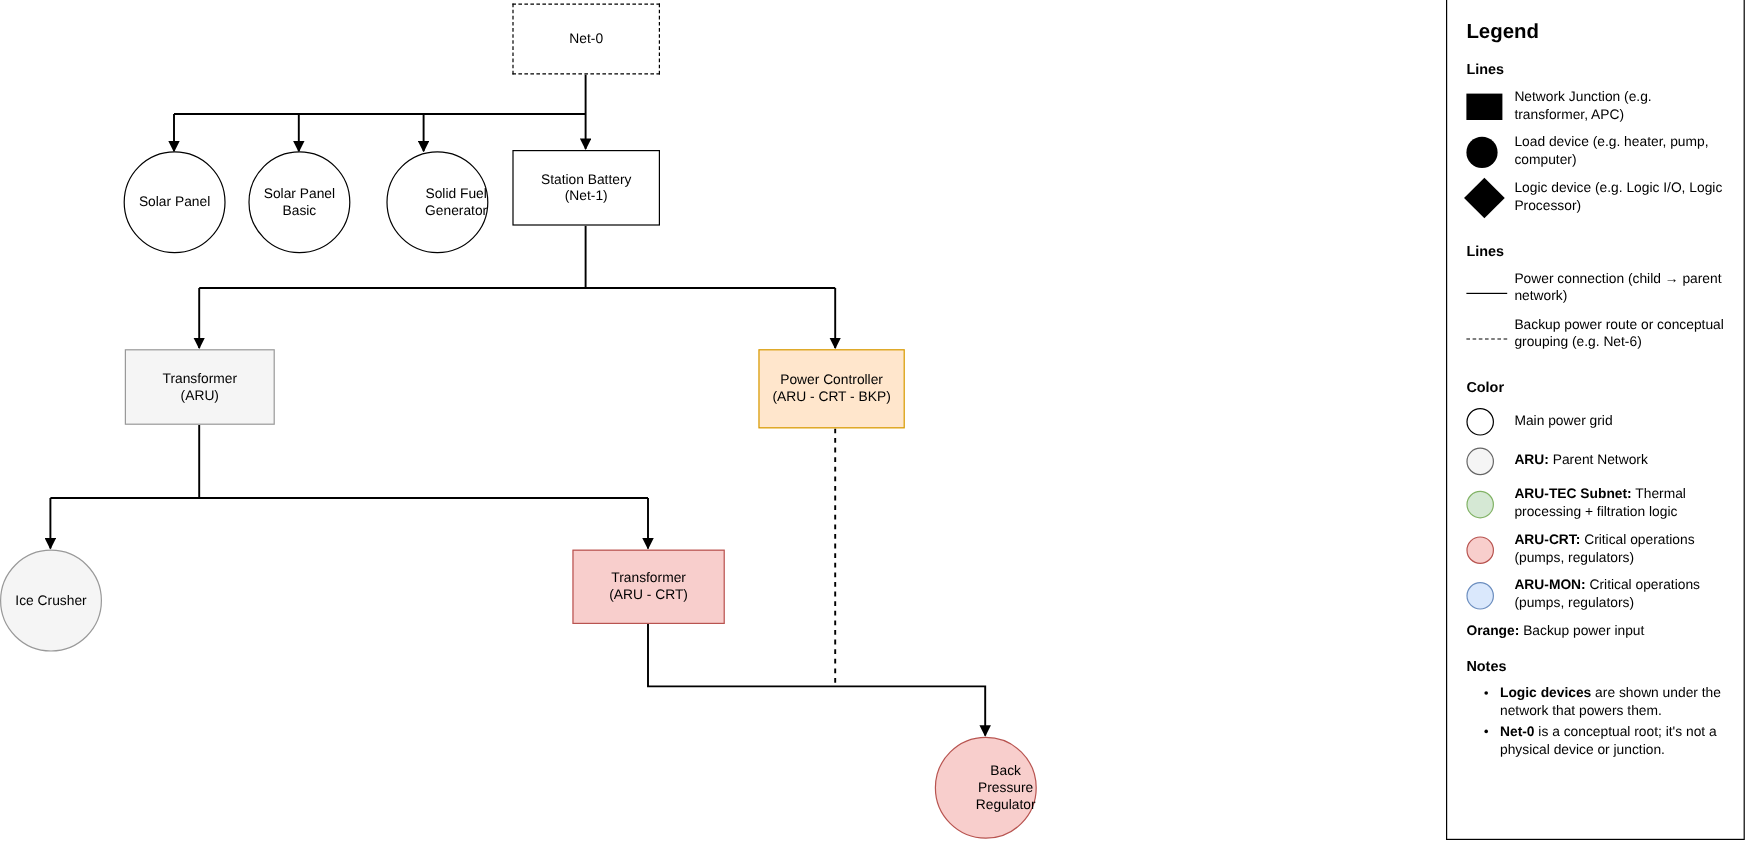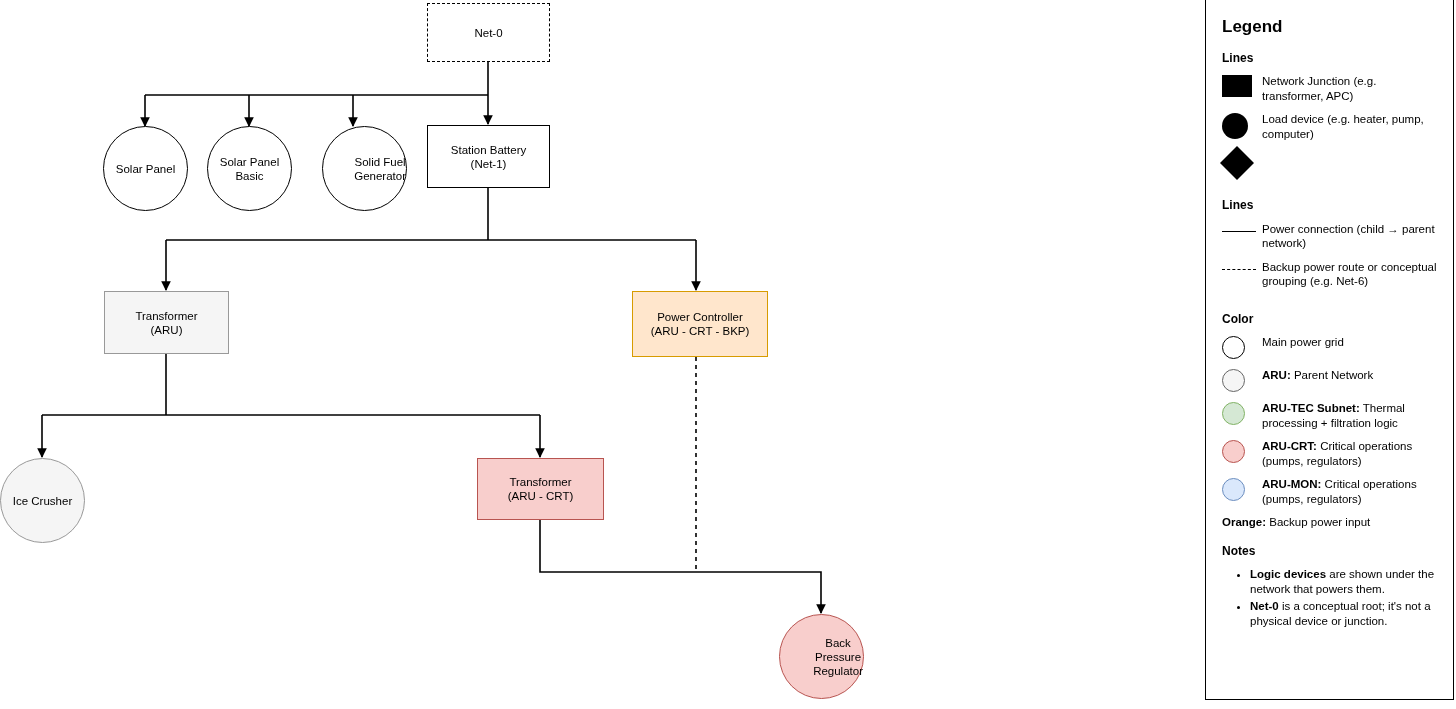--- a/index.html
+++ b/index.html
@@ -71,21 +71,21 @@
     font-weight: bold;
     margin: 9px 0 16px 0;
   }
   .legend-section {
     font-size: 12px;
     font-weight: bold;
     margin: 0 0 9px 0;
   }
   .legend-row {
     display: flex;
-    align-items: flex-start;
+    align-items: center;
     margin-bottom: 9px;
   }
   .legend-swatch {
     width: 40px;
     min-width: 40px;
     display: flex;
     align-items: center;
     justify-content: flex-start;
     padding-top: 1px;
   }
@@ -201,21 +201,21 @@
   <div class="node node-rect" style="left:427px; top:125px; width:123px; height:63px;">
     <span>Station Battery
 (Net-1)</span>
   </div>
 
   <div class="node node-rect fill-gray" style="left:104px; top:291px; width:125px; height:63px;">
     <span>Transformer
 (ARU)</span>
   </div>
 
-  <div class="node node-rect fill-orange" style="left:632px; top:291px; width:136px; height:66px;">
+  <div class="node node-rect fill-orange" style="left:632px; top:291px; width:122px; height:66px;">
     <span>Power Controller
 (ARU - CRT - BKP)</span>
   </div>
 
   <div class="node node-circle fill-gray" style="left:0px; top:458px; width:85px; height:85px;">
     <span>Ice Crusher</span>
   </div>
 
   <div class="node node-rect fill-red" style="left:477px; top:458px; width:127px; height:62px;">
     <span>Transformer
@@ -247,20 +247,21 @@
     <span class="legend-swatch">
         <span class="sw-circle-solid"></span>
       </span>
     <span class="legend-text">Load device (e.g. heater, pump, computer)</span>
   </div>
 
   <div class="legend-row">
     <span class="legend-swatch">
         <span class="sw-diamond"></span>
       </span>
+    <span class="legend-text">Logic device (e.g. Logic I/O, Logic Processor)</span>
   </div>
 
   <div class="legend-gap"></div>
 
   <div class="legend-section">Lines</div>
 
   <div class="legend-row">
     <span class="legend-swatch">
         <span class="sw-line"></span>
       </span>

